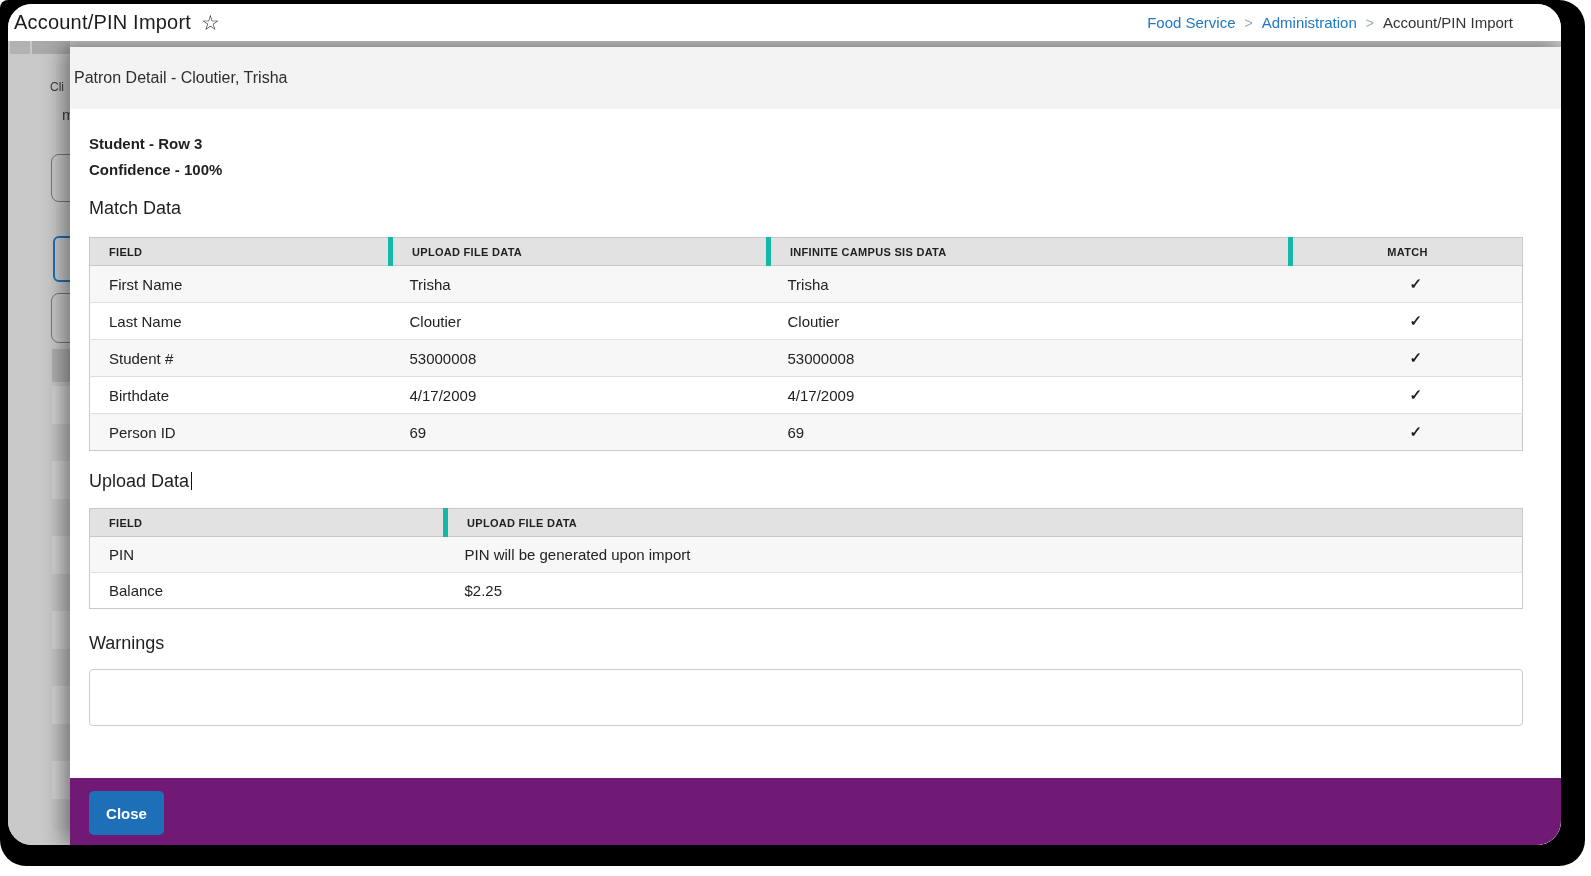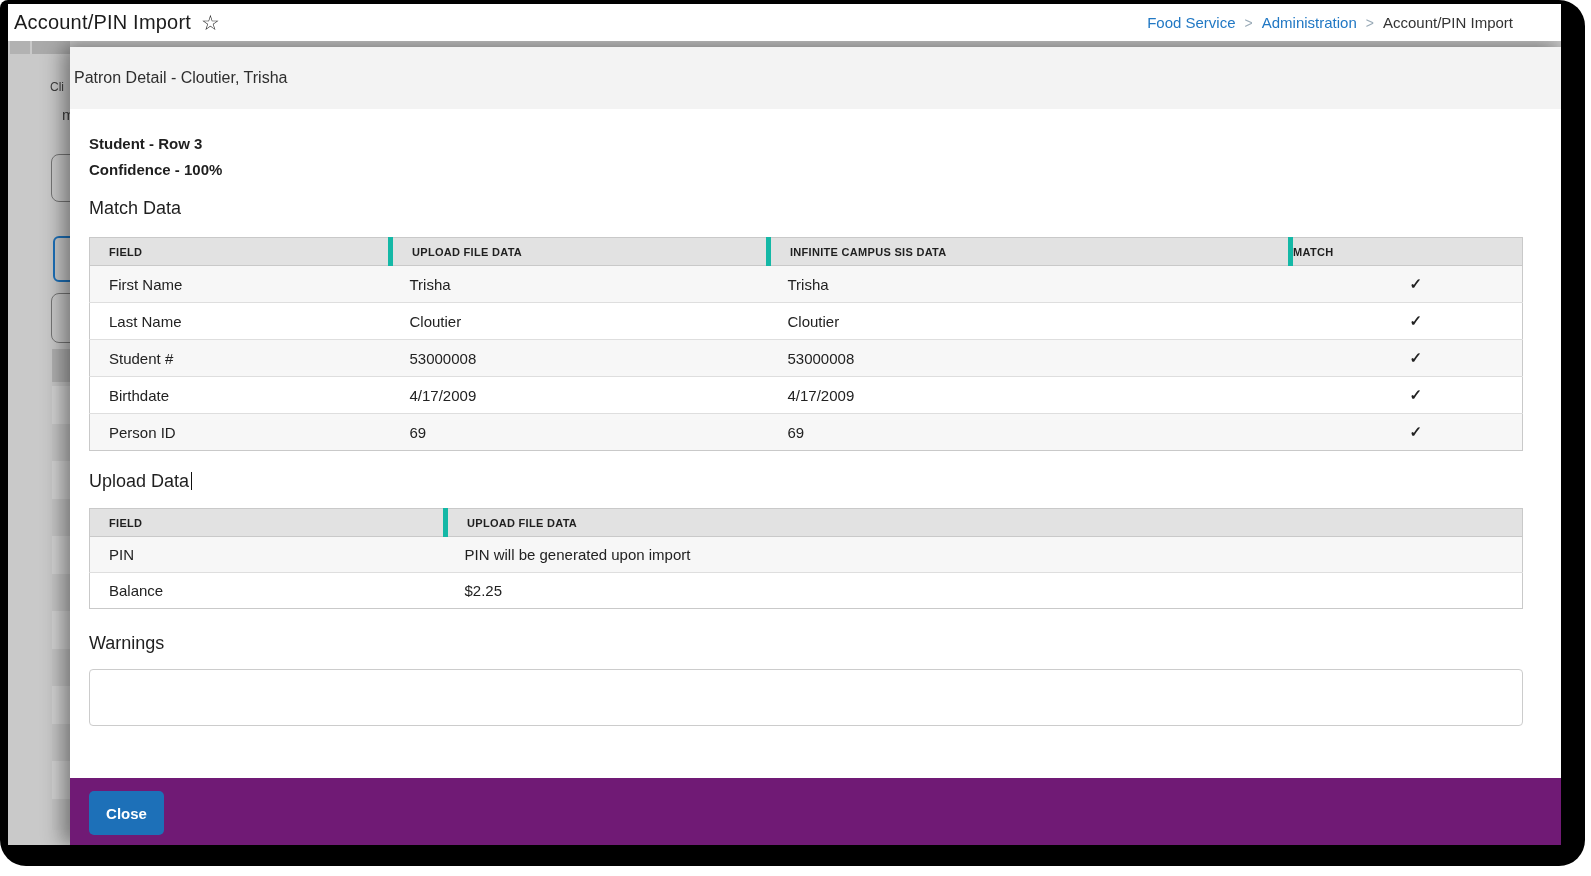--- a/index.html
+++ b/index.html
@@ -14,20 +14,21 @@
     position: absolute; left: 0; top: 0;
     width: 1585px; height: 866px;
     background: #000;
     border-radius: 8px 26px 26px 26px;
   }
   .screen {
     position: absolute; left: 8px; top: 4px;
     width: 1553px; height: 841px;
     background: #fff;
     overflow: hidden;
+    border-radius: 24px;
   }
   
   .titlebar {
     position: absolute; left: 0; top: 0; right: 0; height: 37px;
     background: #fff;
     display: flex; align-items: center;
     padding-left: 6px;
     z-index: 30;
   }
   .page-title { font-size: 20px; color: #1c1c1c; letter-spacing: 0.2px; }
@@ -88,21 +89,21 @@
   table.data-table th {
     background: #e2e2e2;
     font-size: 11px; font-weight: bold; color: #1f1f1f;
     letter-spacing: 0.3px;
     text-align: left;
     padding: 8px 0 7px 19px;
     border-right: 5px solid #14b8a6;
     border-bottom: 1px solid #c9c9c9;
   }
   table.data-table th:last-child { border-right: none; }
-  table.data-table th.center { text-align: left; padding-left: 0; }
+  table.data-table th.center { text-align: center; padding-left: 0; }
   table.data-table td {
     font-size: 15px; color: #222;
     padding: 9px 0 9px 19px;
     border-top: 1px solid #dedede;
     overflow: hidden; white-space: nowrap;
   }
   table.data-table tbody tr:first-child td { border-top: none; }
   table.data-table tbody tr:nth-child(odd) td { background: #f7f7f7; }
   table.data-table tbody tr:nth-child(even) td { background: #ffffff; }
   td.match-cell { text-align: center; padding-left: 0; color: #3e7d32; font-size: 17px; font-weight: bold; }

